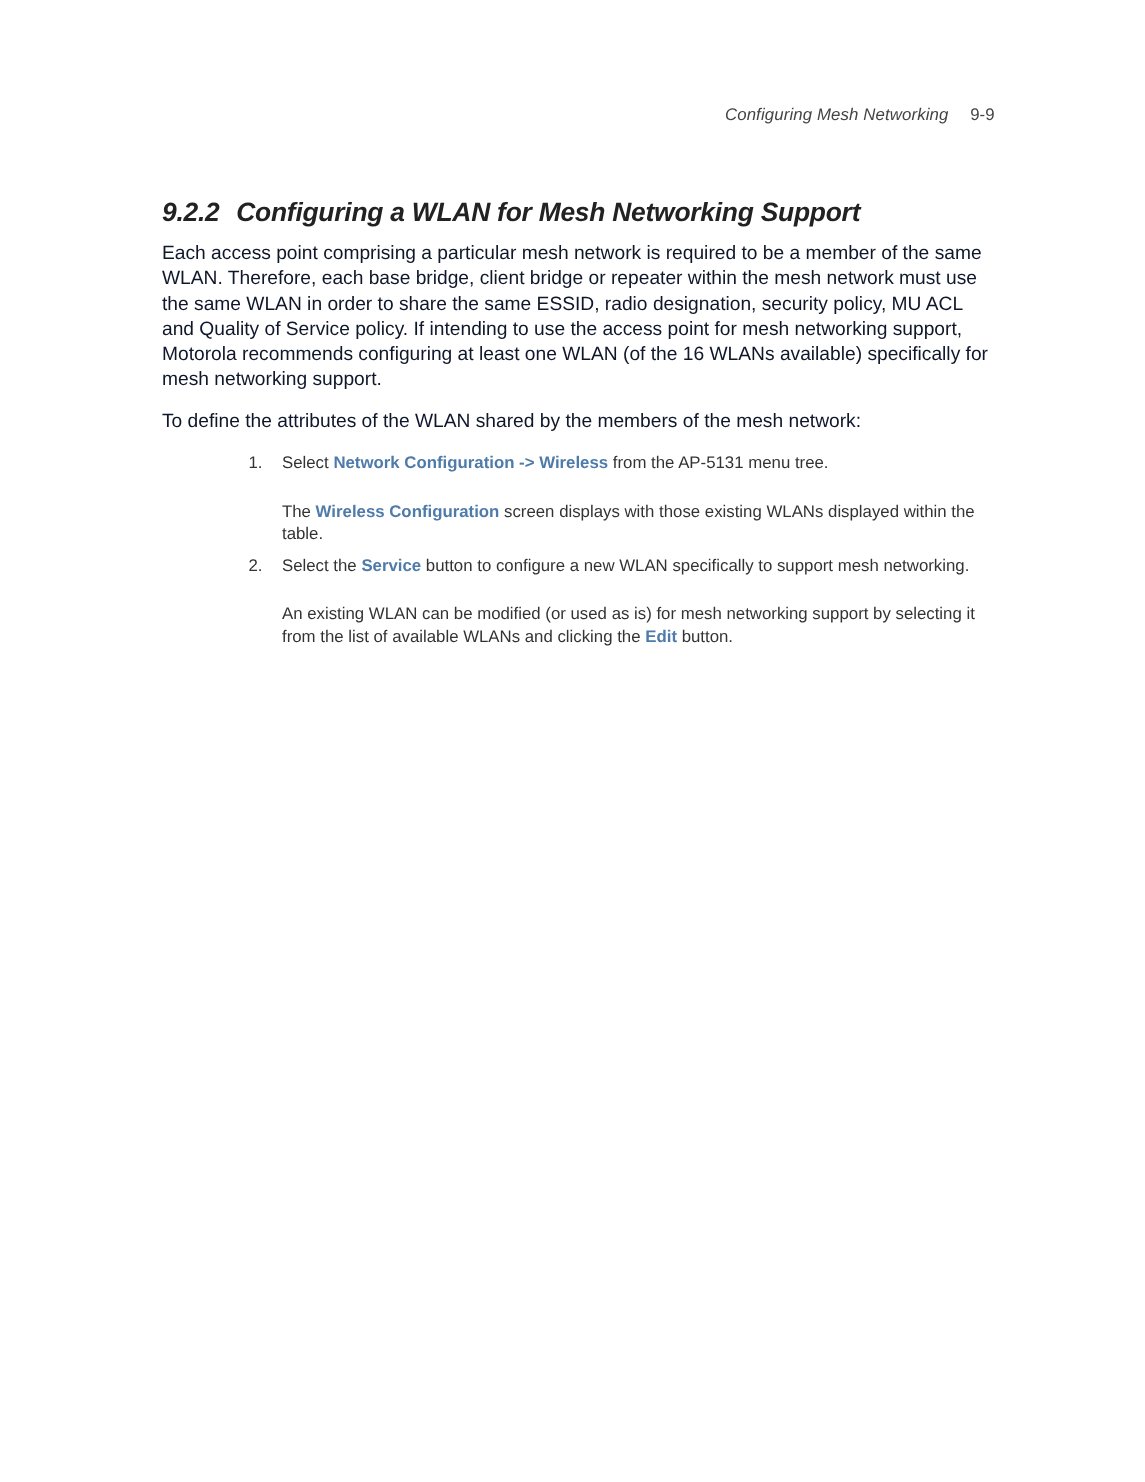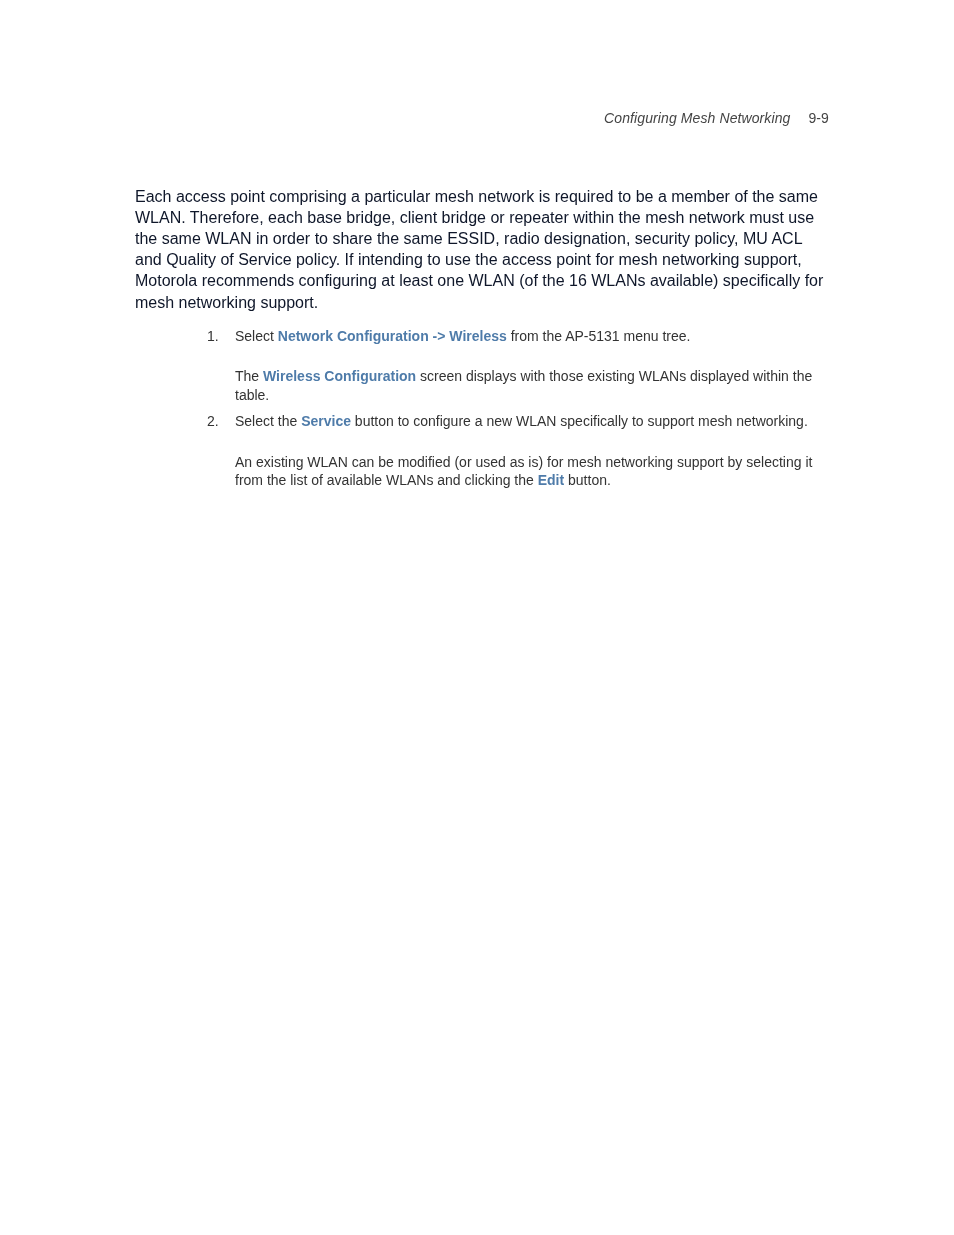--- a/index.html
+++ b/index.html
@@ -6,21 +6,21 @@
     margin: 0;
     padding: 0;
     width: 954px;
     height: 1235px;
     background: #ffffff;
     font-family: "Helvetica Neue", Helvetica, Arial, sans-serif;
     color: #222;
   }
   .page {
     box-sizing: border-box;
-    padding: 110px 125px 0 135px;
+    padding: 87px 125px 0 135px;
   }
   .running-head {
     text-align: right;
     font-size: 14px;
     color: #444;
     margin-bottom: 60px;
     letter-spacing: 0.1px;
   }
   .running-head .title {
     font-style: italic;
@@ -85,23 +85,28 @@
 </head>
 <body>
 
 <div class="page">
 
   <div class="running-head">
     <span class="title">Configuring Mesh Networking</span>
     <span class="num">9-9</span>
   </div>
 
+  <h2 class="section">
+    <span class="secnum">9.2.2</span>
+    <span>Configuring a WLAN for Mesh Networking Support</span>
+  </h2>
 
   <p class="body">Each access point comprising a particular mesh network is required to be a member of the same WLAN. Therefore, each base bridge, client bridge or repeater within the mesh network must use the same WLAN in order to share the same ESSID, radio designation, security policy, MU ACL and Quality of Service policy. If intending to use the access point for mesh networking support, Motorola recommends configuring at least one WLAN (of the 16 WLANs available) specifically for mesh networking support.</p>
 
+  <p class="body">To define the attributes of the WLAN shared by the members of the mesh network:</p>
 
   <ol class="steps">
     <li>
       <span>
         <span>Select </span><span class="kw">Network Configuration -&gt; Wireless</span><span> from the AP-5131 menu tree.</span>
       </span>
       <span class="para">
         <span>The </span><span class="kw">Wireless Configuration</span><span> screen displays with those existing WLANs displayed within the table.</span>
       </span>
     </li>

